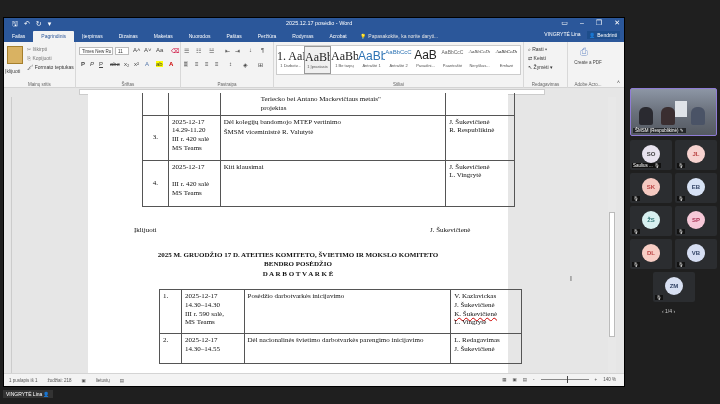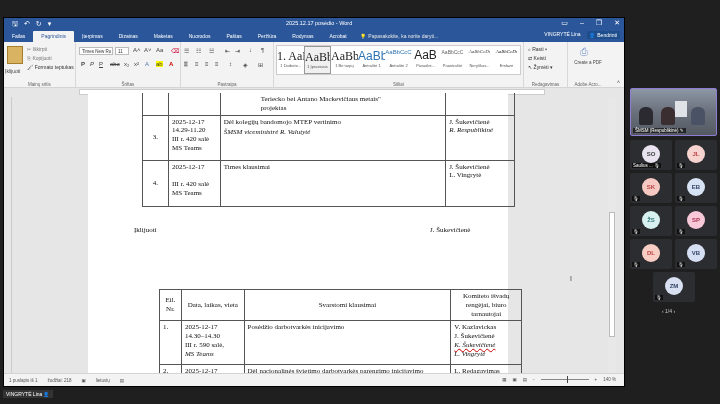--- a/index.html
+++ b/index.html
@@ -35,21 +35,21 @@
 .vruler{position:absolute;left:0;top:0;width:8px;height:276px;background:#e6e6e6;border-right:1px solid #ccc}
 .page{position:absolute;left:84px;top:-4px;width:420px;height:290px;background:#fff}
 .vscroll{position:absolute;right:0;top:0;width:8px;height:276px;background:#e8e8e8}
 .vscroll .thumb{position:absolute;left:1px;top:115px;width:6px;height:125px;background:#fff;border:1px solid #bbb}
 .statusbar{position:absolute;left:0;bottom:0;width:620px;height:13px;background:#f3f3f3;border-top:1px solid #d4d4d4;font-size:4.5px;color:#555;display:flex;align-items:center;gap:10px;padding-left:5px}
 .zoomctl{position:absolute;right:8px;top:3px;display:flex;gap:6px;align-items:center}
 .zoomslider{width:48px;height:1px;background:#888;position:relative}
 .zoomslider::after{content:"";position:absolute;left:26px;top:-3px;width:1px;height:7px;background:#444}
 table.agenda{border-collapse:collapse;font-family:"Liberation Serif",serif;font-size:7px;color:#111;position:absolute}
 table.agenda td{border:1px solid #555;vertical-align:top;padding:2px 3px;line-height:1.25}
-.it{font-style:italic}
+.it{}
 .ul{text-decoration:underline wavy #c00}
 .heading{position:absolute;left:0;width:420px;text-align:center;font-family:"Liberation Serif",serif;font-weight:bold;font-size:7px;color:#111;line-height:1.35}
 .sig{position:absolute;font-family:"Liberation Serif",serif;font-size:7px;color:#111}
 
 #teams{position:absolute;left:626px;top:84px;width:94px;height:240px}
 .tile{position:absolute;width:42px;height:30px;background:#2b2d30;border-radius:2px}
 .avatar{position:absolute;left:12px;top:5px;width:18px;height:18px;border-radius:50%;font-size:6px;text-align:center;line-height:18px;color:#444;font-weight:bold}
 .mic{position:absolute;left:2px;bottom:2px;font-size:4.5px;color:#fff;background:#111;padding:0 1px}
 .video{position:absolute;left:4px;top:4px;width:87px;height:48px;border:1px solid #8f7cd6;border-radius:2px;background:linear-gradient(180deg,#8d96a5 0%,#6a717c 50%,#545961 100%);overflow:hidden}
 .person{position:absolute;bottom:10px;width:14px;height:18px;border-radius:6px 6px 2px 2px}
@@ -231,45 +231,44 @@
         </tr>
         <tr style="height:46px">
           <td style="text-align:center;vertical-align:middle">4.</td>
           <td>
                 <div>2025-12-17</div>
                 <div style="height:9px"></div>
                 <div>III r. 420 salė</div>
                 <div>MS Teams</div>
               </td>
           <td>
-                <div>Times klausimai</div>
+                <div>Kiti klausimai</div>
               </td>
           <td>
                 <div>J. Šukevičienė</div>
                 <div>L. Vingrytė</div>
               </td>
         </tr>
       </tbody>
         </table>
       <div class="sig" style="left:46px;top:133px">Įklijuoti</div>
       <div class="sig" style="left:342px;top:133px">J. Šukevičienė</div>
+      <div class="heading" style="top:158px">
+        <div>2025 M. GRUODŽIO 17 D. ATEITIES KOMITETO, ŠVIETIMO IR MOKSLO KOMITETO</div>
+        <div>BENDRO POSĖDŽIO</div>
+        <div>D A R B O T V A R K Ė</div>
+      </div>
       <table class="agenda" style="left:71px;top:196px;width:363px">
         <colgroup>
             <col style="width:22px">
             <col style="width:63px">
             <col style="width:207px">
             <col style="width:71px">
           </colgroup>
         <tbody>
-            <tr style="text-align:center">
-          <td style="vertical-align:middle">Eil. Nr.</td>
-          <td style="vertical-align:middle">Data, laikas, vieta</td>
-          <td style="vertical-align:middle">Svarstomi klausimai</td>
-          <td>Komiteto išvadų rengėjai, biuro tarnautojai</td>
-        </tr>
         <tr style="height:44px">
           <td>1.</td>
           <td>
                 <div>2025-12-17</div>
                 <div>14.30–14.30</div>
                 <div>III r. 590 salė,</div>
                 <div class="it">MS Teams</div>
               </td>
           <td>Posėdžio darbotvarkės inicijavimo</td>
           <td>

